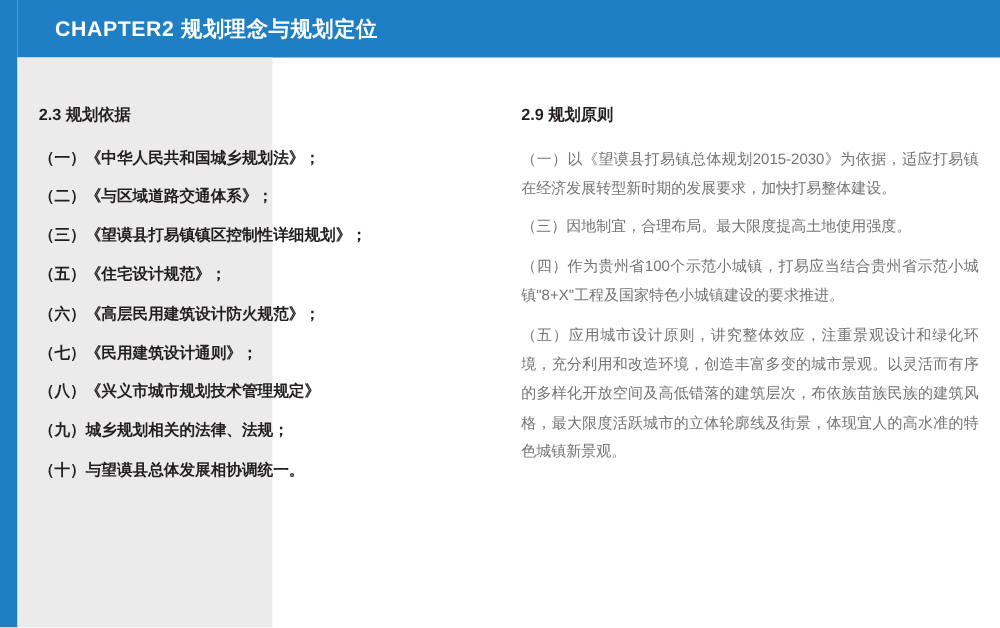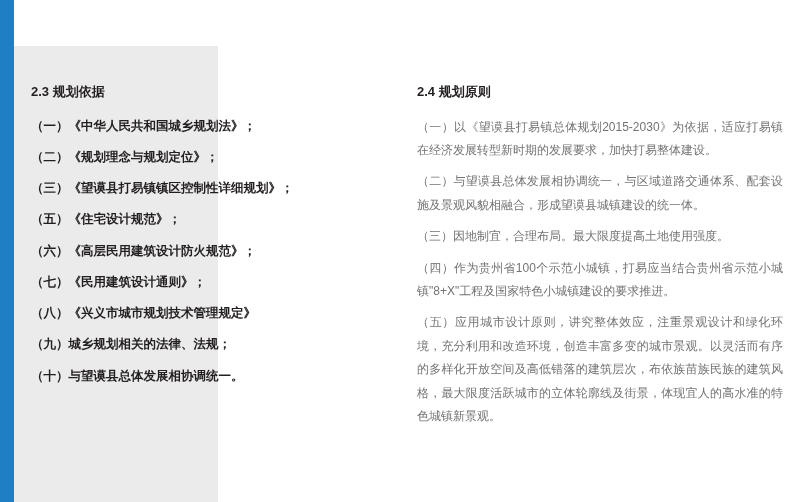--- a/index.html
+++ b/index.html
@@ -102,41 +102,43 @@
     text-align: justify;
     text-justify: inter-ideograph;
   }
 </style>
 </head>
 <body>
 
 <div class="page">
 
   <div class="left-accent"></div>
+  <div class="header-band">
+    <div class="header-title">CHAPTER2 规划理念与规划定位</div>
+  </div>
 
   <div class="gray-panel"></div>
 
   <div class="content">
 
     <div class="column col-left">
       <div class="sec-title">2.3 规划依据</div>
       <p class="item">（一）《中华人民共和国城乡规划法》；</p>
-      <p class="item">（二）《规划理念与规划定位》；</p>
+      <p class="item">（二）《与区域道路交通体系》；</p>
       <p class="item">（三）《望谟县打易镇镇区控制性详细规划》；</p>
       <p class="item">（五）《住宅设计规范》；</p>
       <p class="item">（六）《高层民用建筑设计防火规范》；</p>
       <p class="item">（七）《民用建筑设计通则》；</p>
       <p class="item">（八）《兴义市城市规划技术管理规定》</p>
       <p class="item">（九）城乡规划相关的法律、法规；</p>
       <p class="item">（十）与望谟县总体发展相协调统一。</p>
     </div>
 
     <div class="column col-right">
-      <div class="sec-title">2.4 规划原则</div>
+      <div class="sec-title">2.9 规划原则</div>
       <p class="para">（一）以《望谟县打易镇总体规划2015-2030》为依据，适应打易镇在经济发展转型新时期的发展要求，加快打易整体建设。</p>
-      <p class="para">（二）与望谟县总体发展相协调统一，与区域道路交通体系、配套设施及景观风貌相融合，形成望谟县城镇建设的统一体。</p>
       <p class="para">（三）因地制宜，合理布局。最大限度提高土地使用强度。</p>
       <p class="para">（四）作为贵州省100个示范小城镇，打易应当结合贵州省示范小城镇"8+X"工程及国家特色小城镇建设的要求推进。</p>
       <p class="para">（五）应用城市设计原则，讲究整体效应，注重景观设计和绿化环境，充分利用和改造环境，创造丰富多变的城市景观。以灵活而有序的多样化开放空间及高低错落的建筑层次，布依族苗族民族的建筑风格，最大限度活跃城市的立体轮廓线及街景，体现宜人的高水准的特色城镇新景观。</p>
     </div>
 
   </div>
 </div>
 
 </body></html>

